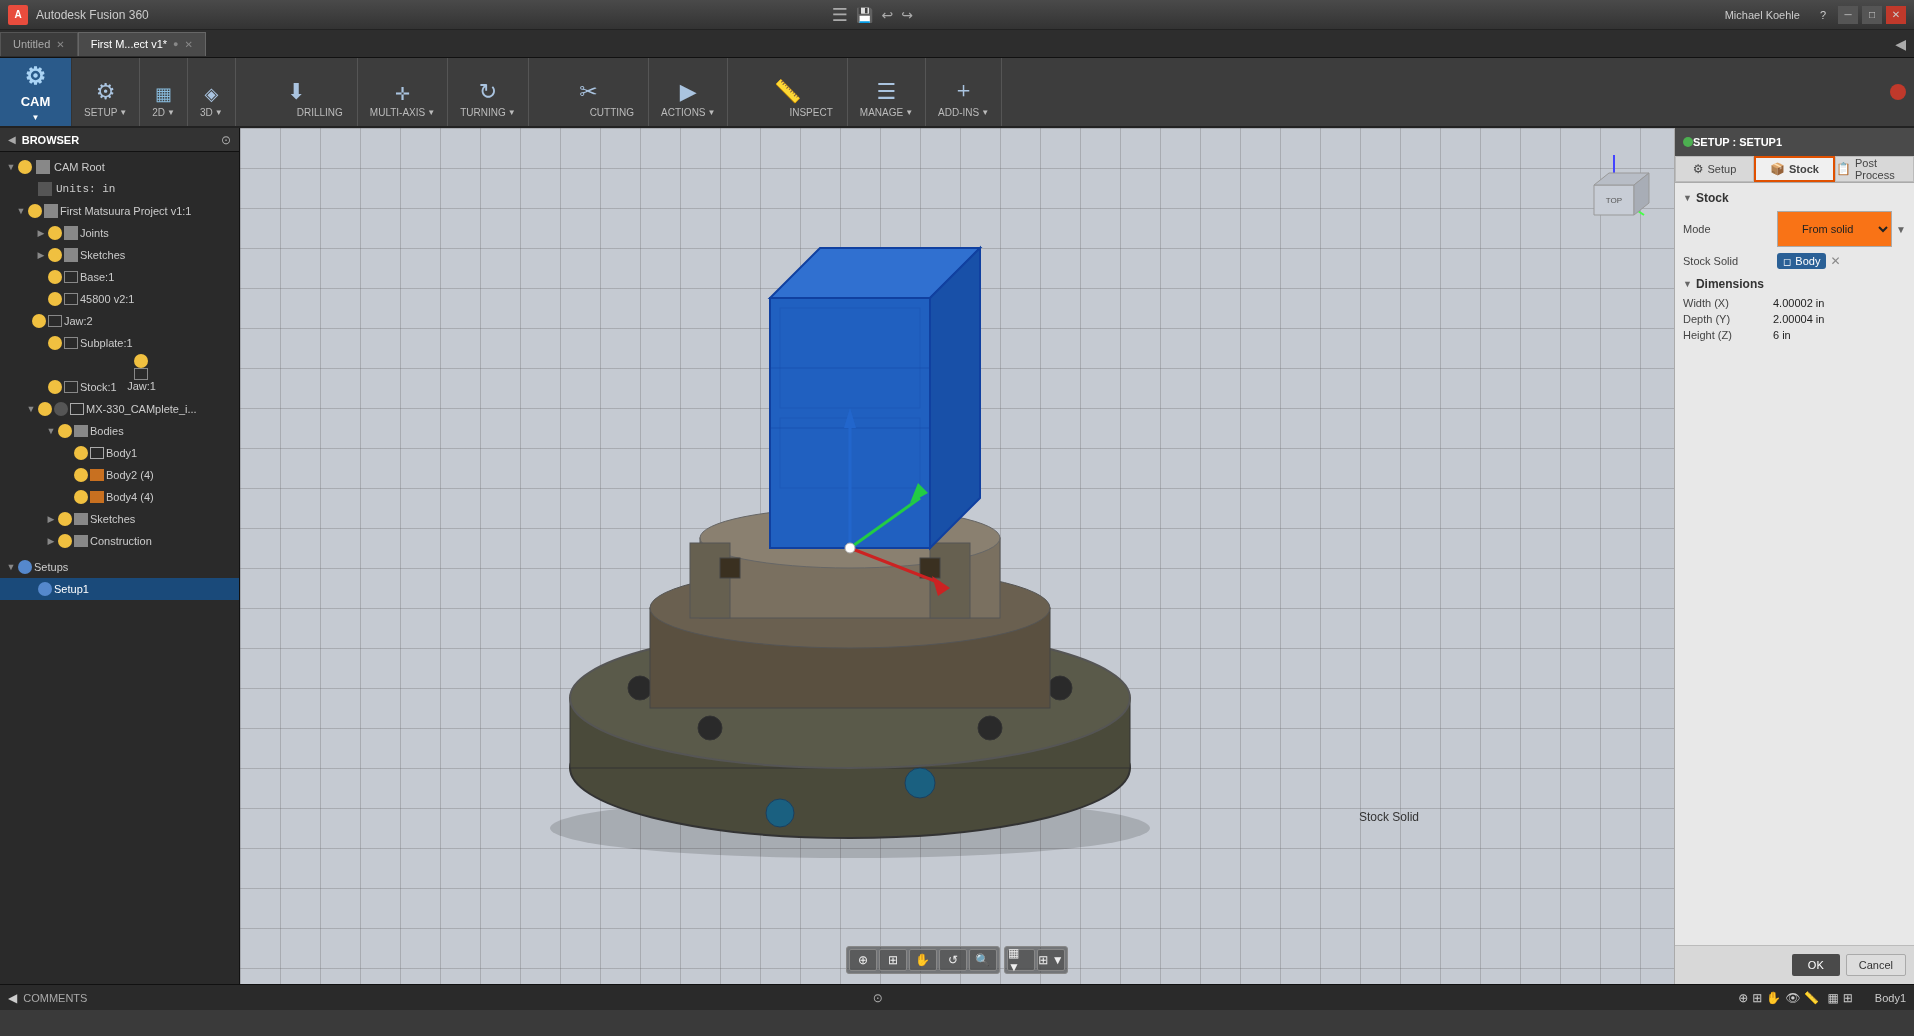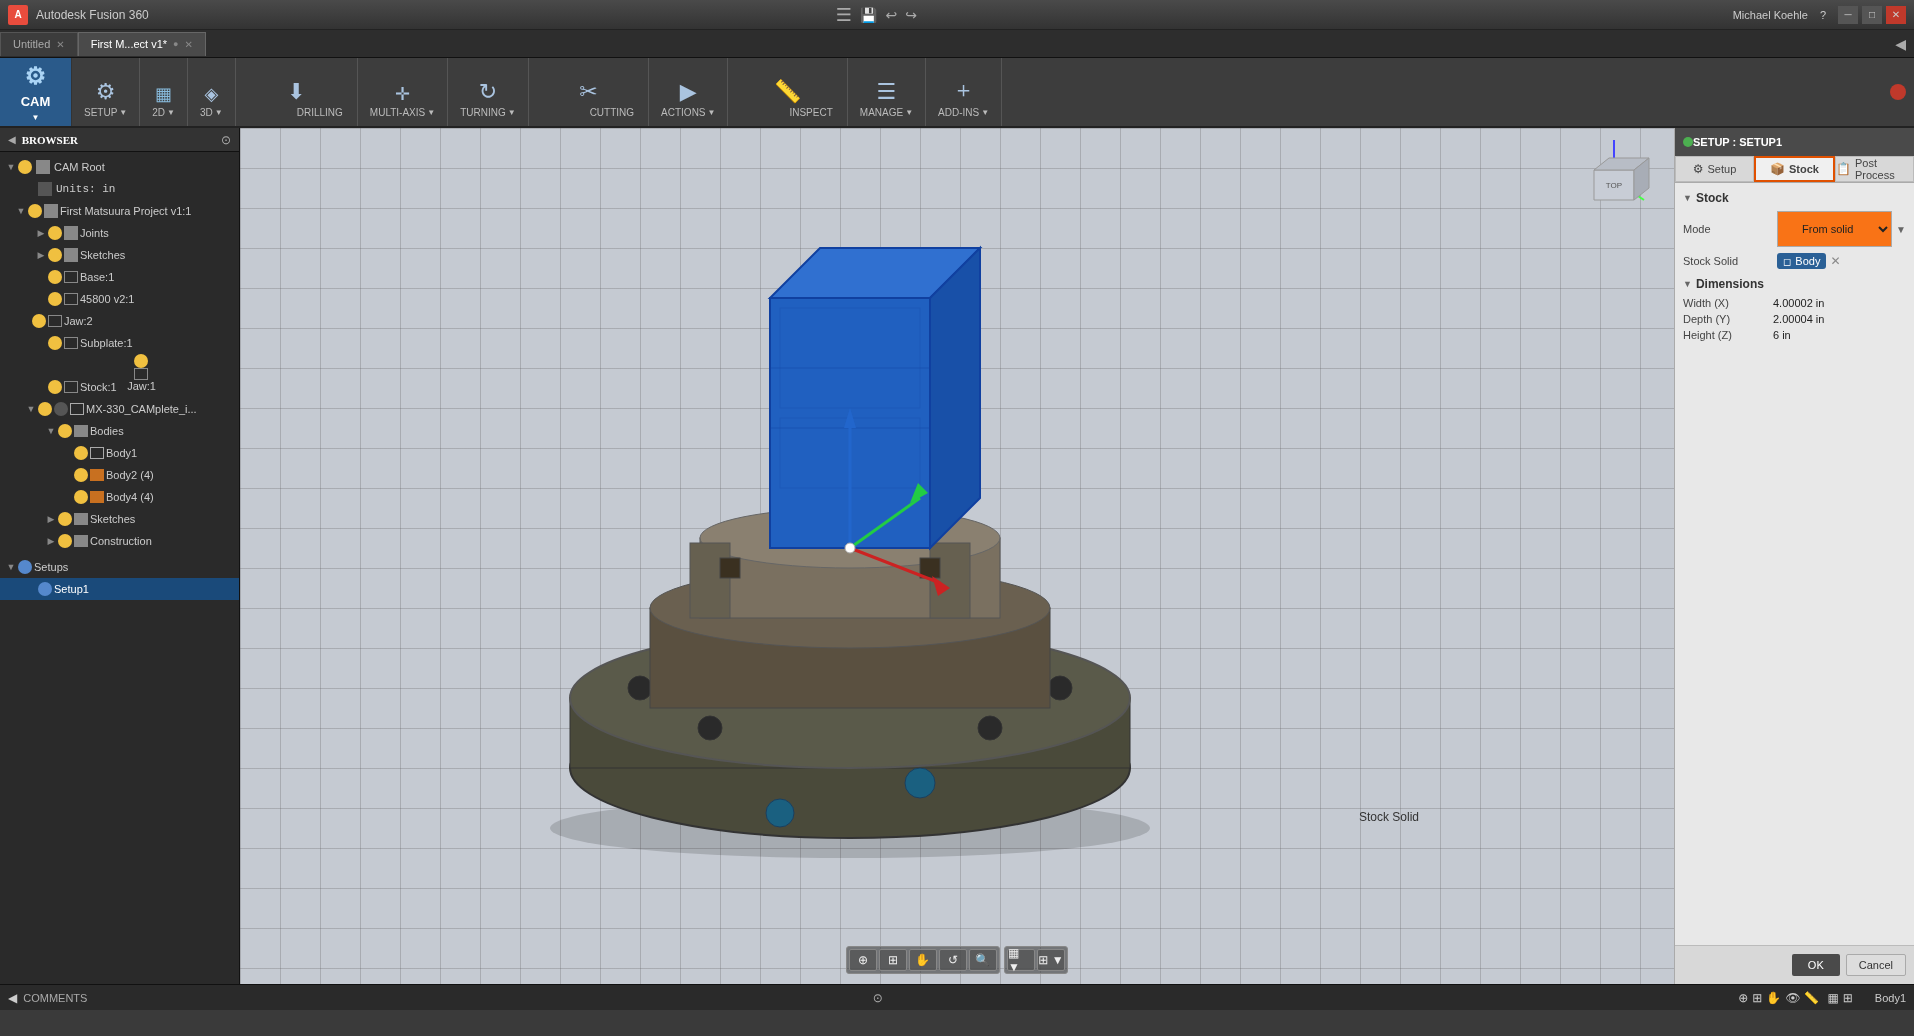--- a/index.html
+++ b/index.html
@@ -126,21 +126,21 @@
     .browser-header {
       height: 24px;
       background: #333;
       display: flex;
       align-items: center;
       padding: 0 8px;
       gap: 6px;
       border-bottom: 1px solid #111;
     }
     .browser-header .bh-arrow { color: #aaa; font-size: 10px; cursor: pointer; }
-    .browser-header .bh-title { color: #fff; font-weight: bold; font-size: 11px; flex: 1; font-family: Liberation Serif, serif; }
+    .browser-header .bh-title { color: #fff; font-weight: bold; font-size: 11px; flex: 1; }
     .browser-header .bh-icon { color: #aaa; cursor: pointer; }
 
     .tree-container { flex: 1; overflow-y: auto; padding: 4px 0; }
     .tree-item {
       display: flex;
       align-items: center;
       height: 22px;
       padding-right: 4px;
       cursor: pointer;
       white-space: nowrap;
@@ -370,21 +370,21 @@
 <div id="titlebar">
   <div class="app-icon">A</div>
   <span class="title">Autodesk Fusion 360</span>
   <div style="display:flex;gap:8px;align-items:center;margin-right:16px;">
     <span style="font-size:18px;color:#aaa;cursor:pointer;">☰</span>
     <span style="font-size:14px;color:#aaa;cursor:pointer;">💾</span>
     <span style="font-size:14px;color:#aaa;cursor:pointer;">↩</span>
     <span style="font-size:14px;color:#aaa;cursor:pointer;">↪</span>
   </div>
   <div style="flex:1;"></div>
-  <span style="color:#ccc;font-size:11px;margin-right:12px;">Michael Koehle</span>
+  <span style="color:#ccc;font-size:11px;margin-right:20px;">Michael Koehle</span>
   <span style="color:#ccc;font-size:11px;margin-right:12px;">?</span>
   <div class="win-controls">
     <button class="win-btn">─</button>
     <button class="win-btn">□</button>
     <button class="win-btn close">✕</button>
   </div>
 </div>
 
 <div id="tabbar">
   <div class="tab">
@@ -687,21 +687,21 @@
 
       <line x1="390" y1="360" x2="460" y2="310" stroke="#22cc44" stroke-width="3"></line>
       <polygon points="468,305 450,315 458,295" fill="#22cc44"></polygon>
 
       <line x1="390" y1="360" x2="480" y2="395" stroke="#cc2222" stroke-width="3"></line>
       <polygon points="490,400 472,388 478,408" fill="#cc2222"></polygon>
 
       <circle cx="390" cy="360" r="5" fill="#ffffff" stroke="#aaa" stroke-width="1"></circle>
     </svg>
 
-    <div style="position:absolute;top:2px;right:10px;width:100px;height:100px;">
+    <div style="position:absolute;top:17px;right:10px;width:100px;height:100px;">
       <svg width="100" height="100" viewBox="0 0 100 100" xmlns="http://www.w3.org/2000/svg">
 
         <line x1="50" y1="50" x2="80" y2="30" stroke="#ff4444" stroke-width="2"></line>
         <line x1="50" y1="50" x2="80" y2="70" stroke="#44ff44" stroke-width="2"></line>
         <line x1="50" y1="50" x2="50" y2="10" stroke="#4444ff" stroke-width="2"></line>
 
         <polygon points="30,40 70,40 70,70 30,70" fill="#c8cdd6" stroke="#999" stroke-width="1"></polygon>
         <polygon points="30,40 70,40 85,28 45,28" fill="#b8bdc6" stroke="#999" stroke-width="1"></polygon>
         <polygon points="70,40 85,28 85,58 70,70" fill="#a8adb6" stroke="#999" stroke-width="1"></polygon>
         <text x="50" y="58" text-anchor="middle" font-size="8" fill="#555">TOP</text>

